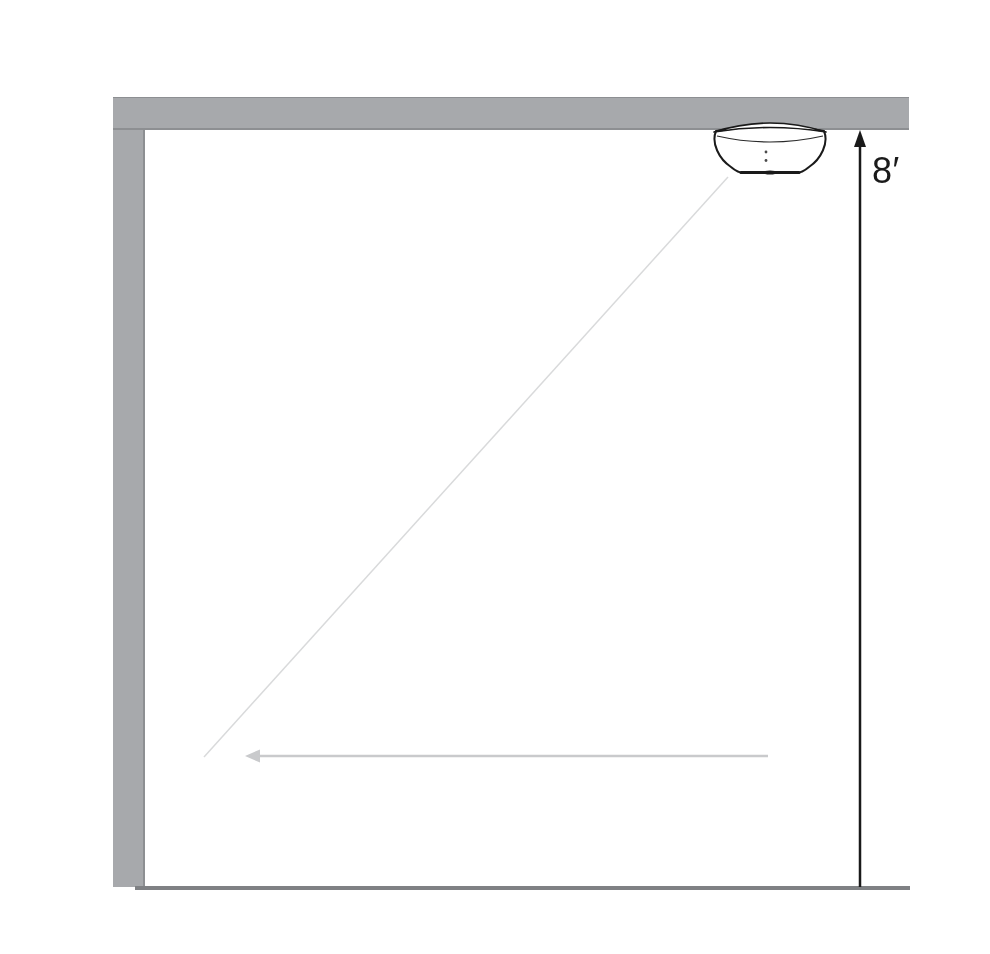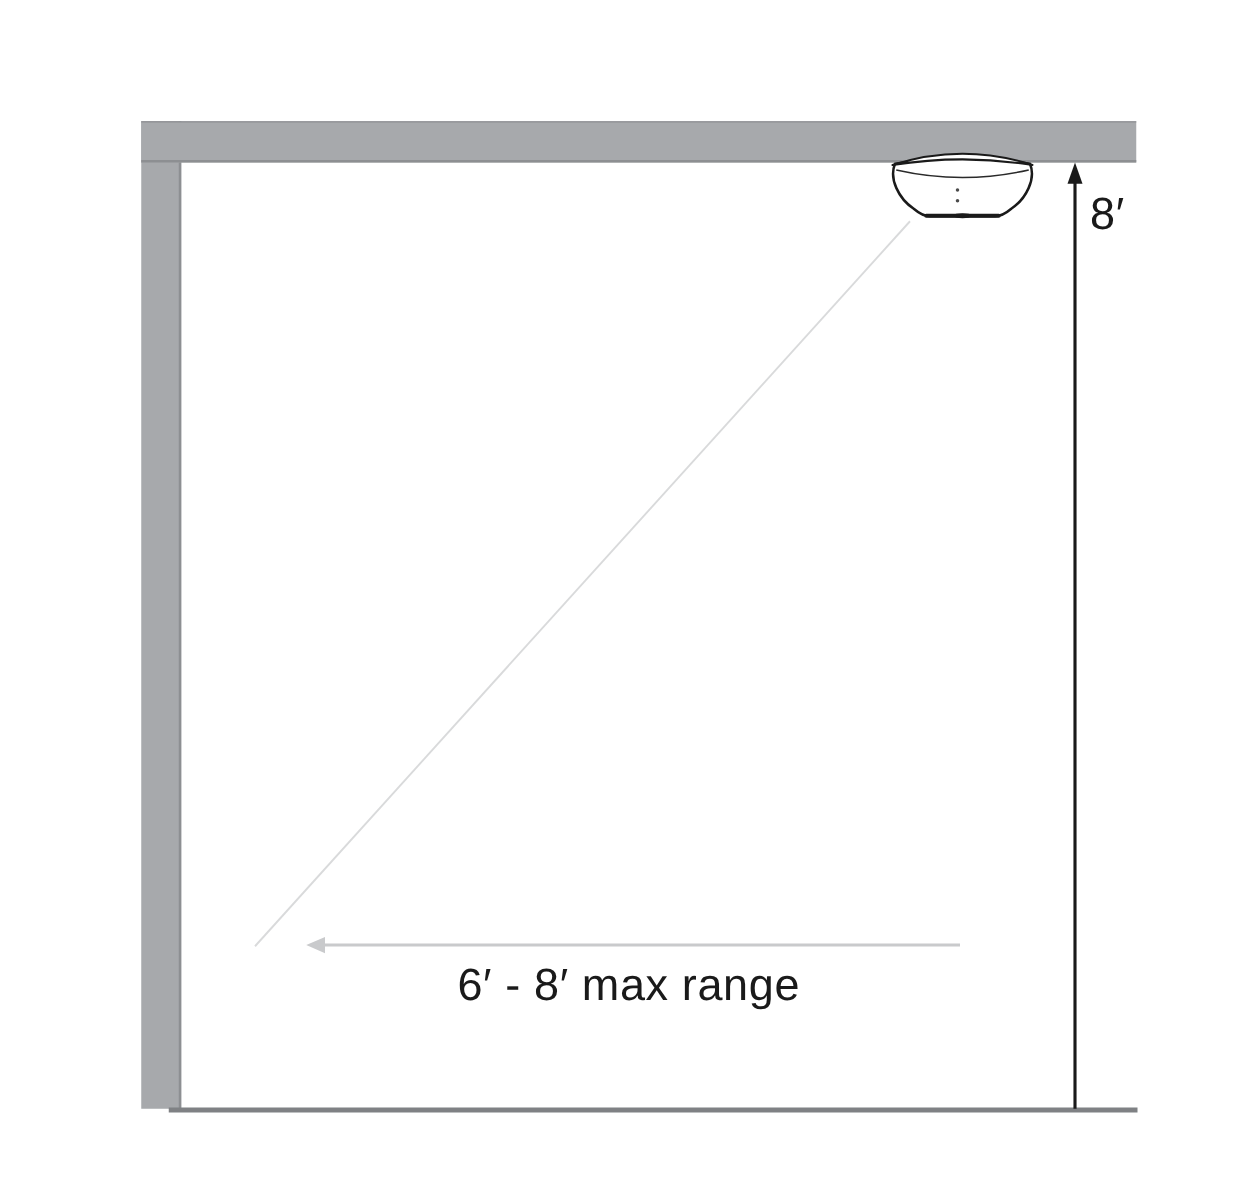--- a/index.html
+++ b/index.html
@@ -138,15 +138,14 @@
       <path class="device-seam" d="M 12 26 Q 65 38, 118 26"></path>
       <path class="device-rim" d="M 36 62.5 L 94 62.5"></path>
       <ellipse class="device-rim-notch" cx="65" cy="62.5" rx="7" ry="2"></ellipse>
       <circle class="device-dot" cx="61" cy="42" r="1.4"></circle>
       <circle class="device-dot" cx="61" cy="50.5" r="1.4"></circle>
     </g>
   </svg>
 
   <div class="label label-height">8′</div>
 
-  <div class="label label-range">6′ - 8′ max range</div>
 
 </div>
 
 </body></html>

